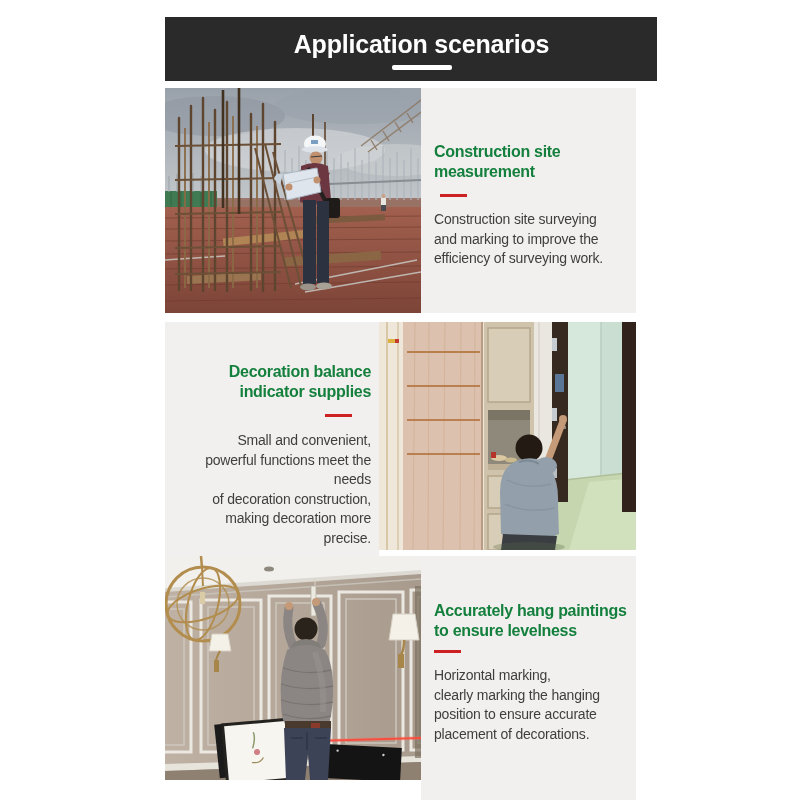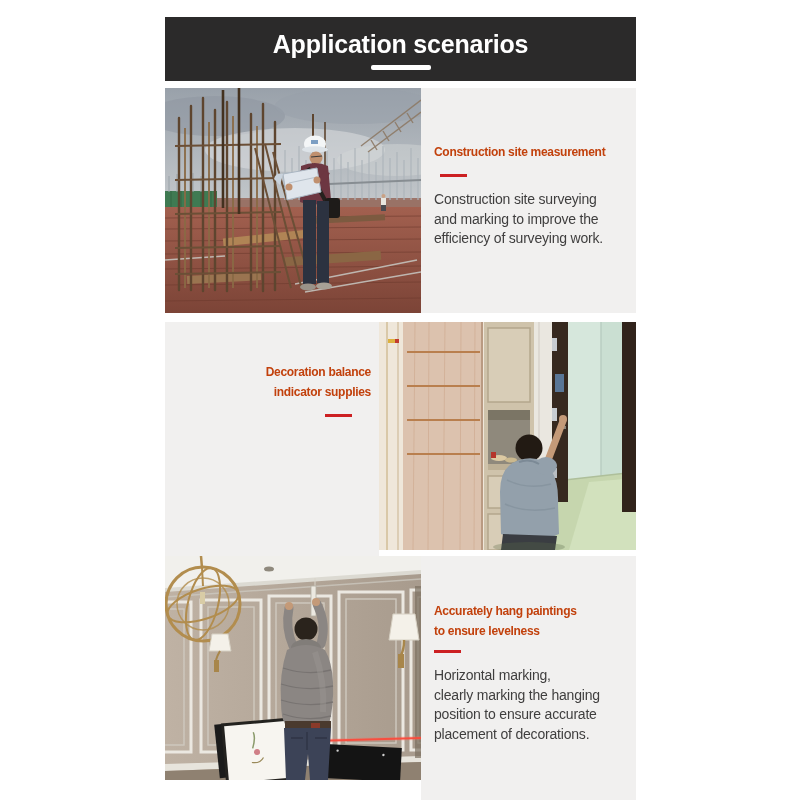--- a/index.html
+++ b/index.html
@@ -6,42 +6,42 @@
   body{
     width:800px;height:800px;background:#ffffff;
     font-family:"Liberation Sans", sans-serif;
     -webkit-font-smoothing:antialiased;
   }
   .page{position:relative;width:800px;height:800px;background:#ffffff;overflow:hidden;}
 
   
   .banner{
     position:absolute;left:165px;top:17px;width:471px;height:64px;
-    background:#2b2a2a;text-align:center;
+    background:#2b2a2a;text-align:center;padding-left:21px;
   }
   .banner h1{
     margin:0;padding-top:13px;color:#ffffff;
     font-size:25px;font-weight:bold;letter-spacing:-0.2px;
   }
   .banner .underline{
     width:60px;height:5px;background:#ffffff;margin:6px auto 0;border-radius:2px;
   }
 
   
   .scenario{position:absolute;left:165px;width:471px;display:flex;}
   #s1{top:88px;height:225px;}
   #s2{top:322px;height:268px;}
   #s3{top:556px;height:253px;}
   .photo{flex:0 0 auto;overflow:hidden;line-height:0;}
   .photo svg{display:block;}
   .textpanel{flex:1 1 auto;background:#f1f0ef;box-sizing:border-box;}
 
   .tp-title{
-    margin:0;color:#c2410c;font-weight:bold;
-    font-size:12px;line-height:20px;letter-spacing:-0.3px;white-space:pre-line;
+    margin:0;color:#15803d;font-weight:bold;
+    font-size:16px;line-height:20px;letter-spacing:-0.3px;white-space:pre-line;
   }
   .tp-dash{width:27px;height:3px;background:#cc2022;}
   .tp-body{
     margin:0;color:#3f3e3e;font-size:14px;line-height:19.5px;
     letter-spacing:-0.2px;white-space:pre-line;
   }
 
   
   #s1 .textpanel{padding:54px 8px 0 13px;}
   #s1 .tp-dash{margin:12px 0 13px 6px;}
@@ -216,20 +216,24 @@
 and marking to improve the
 efficiency of surveying work.</p>
     </div>
   </section>
 
   <section class="scenario" id="s2">
     <div class="textpanel">
       <h2 class="tp-title">Decoration balance
 indicator supplies</h2>
       <div class="tp-dash"></div>
+      <p class="tp-body">Small and convenient,
+powerful functions meet the needs
+of decoration construction,
+making decoration more precise.</p>
     </div>
     <div class="photo">
       <svg viewBox="0 0 257 228" width="257" height="228" xmlns="http://www.w3.org/2000/svg">
         <rect width="257" height="228" fill="#efe7da"></rect>
         <rect x="185" y="0" width="72" height="162" fill="#d6e7dc"></rect>
         <rect x="222" y="0" width="35" height="158" fill="#cadfd2"></rect>
         <line x1="222" y1="0" x2="222" y2="158" stroke="#b8cec2" stroke-width="1.5"></line>
         <path d="M120 228 L150 162 L257 150 L257 228 Z" fill="#c6d6ae"></path>
         <path d="M190 228 L210 160 L257 156 L257 228 Z" fill="#d4e4c0" opacity="0.8"></path>
         <line x1="150" y1="162" x2="257" y2="150" stroke="#aebf9a" stroke-width="1.5"></line>

